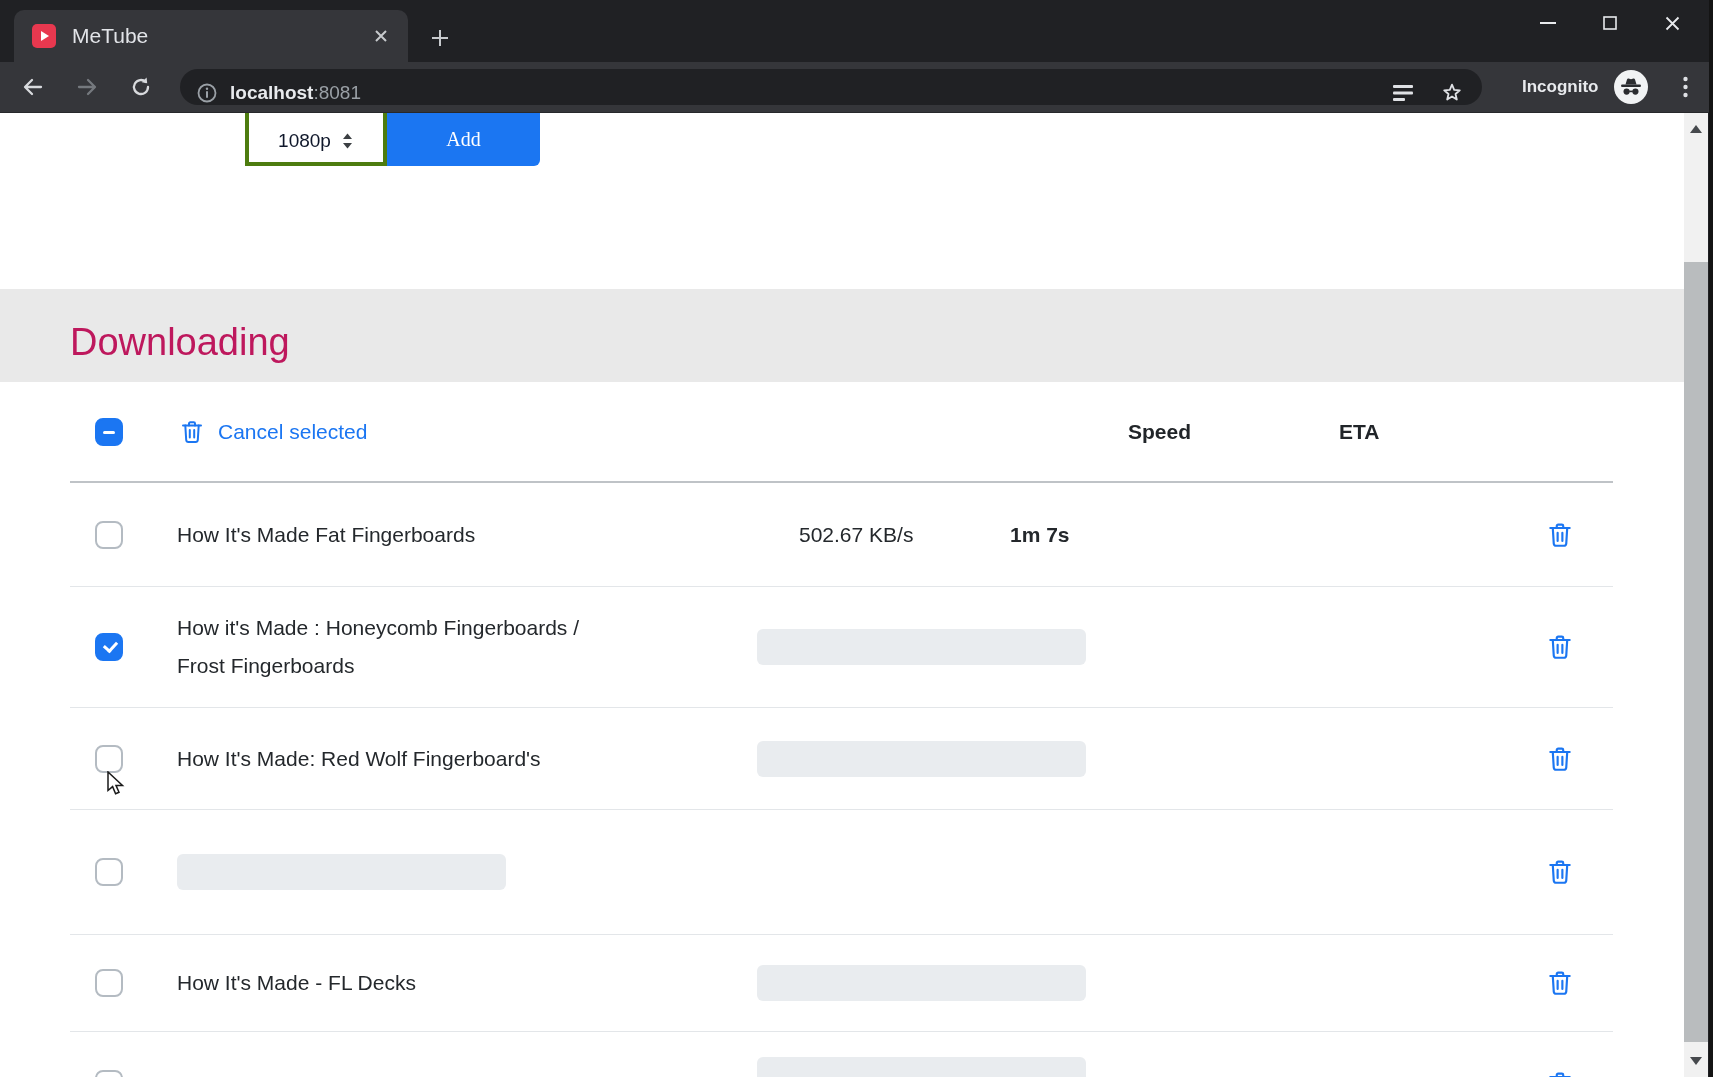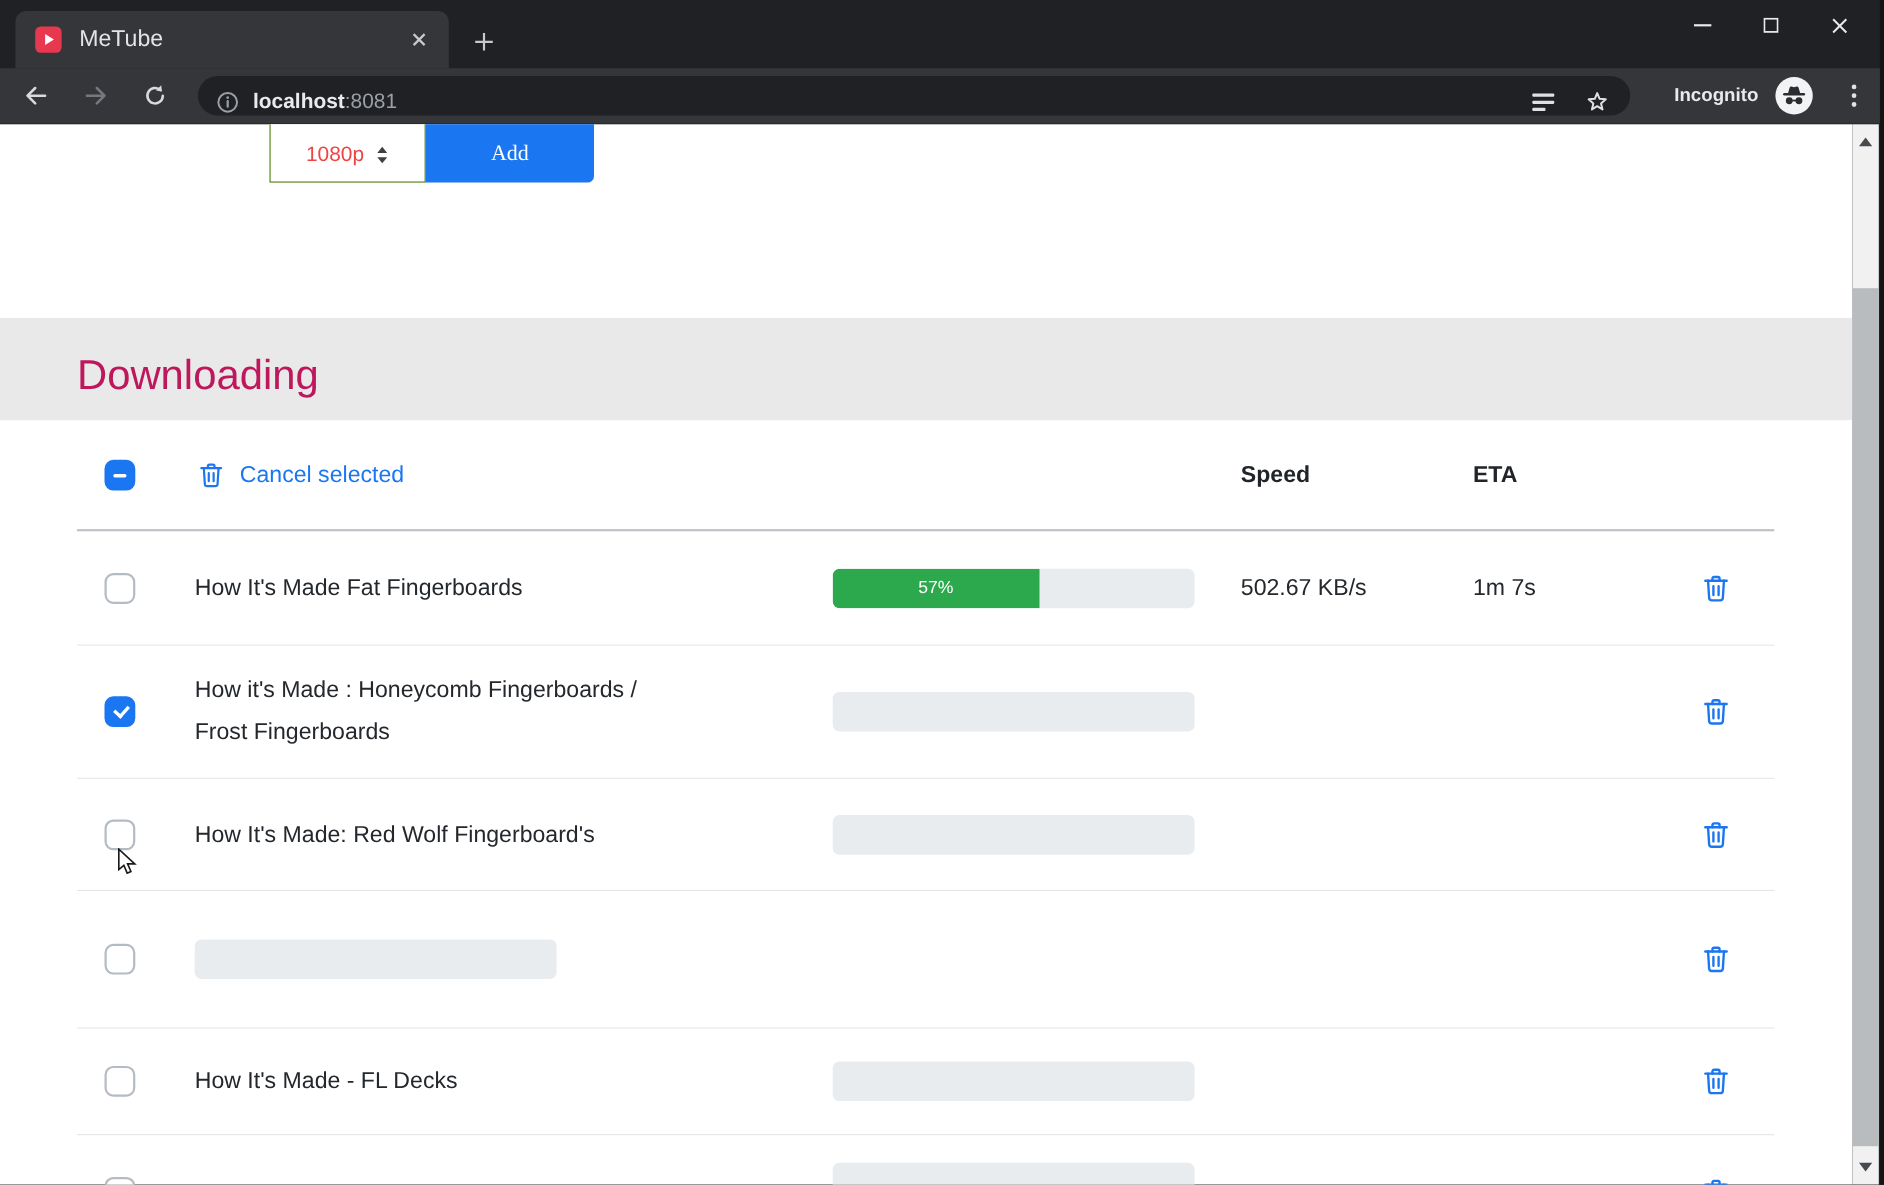--- a/index.html
+++ b/index.html
@@ -44,23 +44,23 @@
 
   
   .page { position:absolute; left:0; top:113px; width:1684px; height:964px;
           background:#fff; overflow:hidden; }
 
   .form-row { position:absolute; top:-10px; left:245px; height:63px; display:flex; }
   .url-input { width:863px; height:63px; border:1px solid #c9ced4; border-right:none;
                border-radius:6px 0 0 6px; font-size:20px; padding:14px 18px 0 18px;
                color:#212529; font-family:"Liberation Sans",sans-serif; outline:none; }
   .url-input::placeholder { color:#a2aab2; }
-  .quality { width:142px; height:63px; border:1px solid #4d7c0f; background:#fff;
+  .quality { width:142px; height:63px; border:4px solid #4d7c0f; background:#fff;
              display:flex; align-items:center; justify-content:center; gap:10px;
-             font-size:19px; color:#ef4444; padding-top:12px; }
+             font-size:19px; color:#0f172a; padding-top:12px; }
   .add-btn { width:153px; height:63px; background:var(--accent-blue); color:#fff;
              border:none; border-radius:0 6px 6px 0; font-size:20px;
              font-family:Liberation Serif, serif; padding-top:10px; }
 
   .band { position:absolute; top:176px; left:0; width:1684px; height:93px;
           background:var(--band-gray); display:flex; align-items:center; }
   .band h2 { font-size:38px; font-weight:400; color:#be185d; margin-left:70px; margin-top:14px; }
 
   .table { position:absolute; top:269px; left:70px; width:1543px; }
   .thead { height:101px; display:flex; align-items:center; border-bottom:2px solid #bfc3c7; }
@@ -69,21 +69,21 @@
   .trow.r4 { min-height:125px; } .trow.r5 { min-height:97px; }
   .trow.partial { min-height:160px; align-items:flex-start; padding-top:25px; border-bottom:none; }
   .trow.partial .cell-check .checkbox { margin-top:13px; }
   .trow.partial .cell-trash { margin-top:13px; }
 
   .cell-check { width:107px; flex:0 0 auto; padding-left:25px; }
   .cell-title { width:580px; flex:0 0 auto; padding-right:40px; }
   .title-text { display:inline-block; max-width:450px; font-size:21px; color:#24282c; line-height:38px; }
   .cell-progress { width:329px; flex:0 0 auto; }
   .cell-speed { width:181px; flex:0 0 auto; margin-left:42px; font-size:21px; color:#24282c; }
-  .cell-eta { width:120px; flex:0 0 auto; margin-left:30px; font-size:21px; color:#24282c; }
+  .cell-eta { width:120px; flex:0 0 auto; margin-left:30px; font-size:21px; color:#24282c;font-weight:bold; }
   .cell-trash { margin-left:auto; padding-right:40px; display:flex; align-items:center; }
   .thead .cell-speed, .thead .cell-eta { font-weight:bold; color:#212529; }
 
   .cancel-group { display:flex; align-items:center; gap:14px; color:var(--accent-blue);
                   font-size:21px; margin-left:3px; }
 
   .checkbox { width:28px; height:28px; border:2px solid #b4bbc2; border-radius:8px;
               background:#fff; display:block; position:relative; }
   .checkbox.checked, .checkbox.indeterminate { background:var(--accent-blue); border-color:var(--accent-blue); }
   .checkbox.indeterminate::after { content:""; position:absolute; left:6px; top:11px;
@@ -248,27 +248,20 @@
         <div class="cell-trash"></div>
       </div>
       <div id="rows-host">
   <div class="trow r1">
     <div class="cell-check">
       <span class="checkbox"></span>
     </div>
     <div class="cell-title">
       <span class="title-text">How It's Made Fat Fingerboards</span>
     </div>
-    <div class="cell-progress">
-      <div class="progress">
-        <div class="progress-fill" style="width: 57%;">
-                  <span class="progress-label">57%</span>
-                </div>
-      </div>
-    </div>
     <div class="cell-speed">502.67 KB/s</div>
     <div class="cell-eta">1m 7s</div>
     <div class="cell-trash">
       <svg class="trash-svg" width="26" height="28" viewBox="0 0 24 26" fill="none" stroke="#1b76f2" stroke-width="2" stroke-linecap="round" stroke-linejoin="round">
                 <path d="M3 6.5h18"></path>
                 <path d="M9 6.5V4.6a1.3 1.3 0 0 1 1.3-1.3h3.4A1.3 1.3 0 0 1 15 4.6v1.9"></path>
                 <path d="M5.3 6.5l.9 14.5a2.2 2.2 0 0 0 2.2 2h7.2a2.2 2.2 0 0 0 2.2-2l.9-14.5"></path>
                 <path d="M9.8 11v7.5 M14.2 11v7.5"></path>
               </svg>
     </div>

